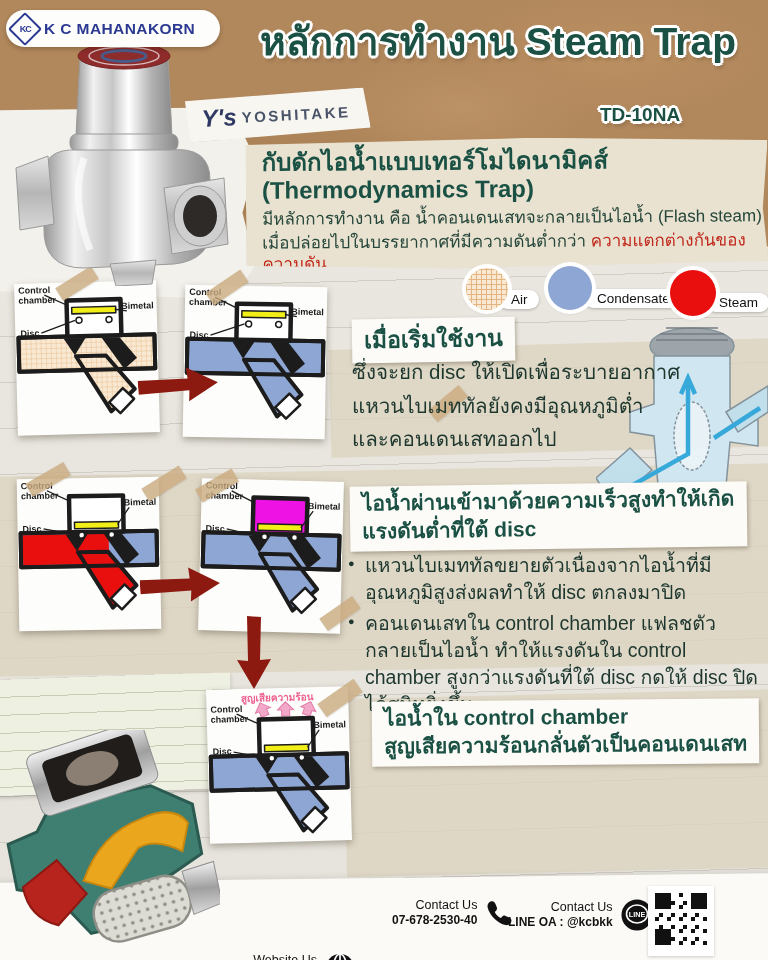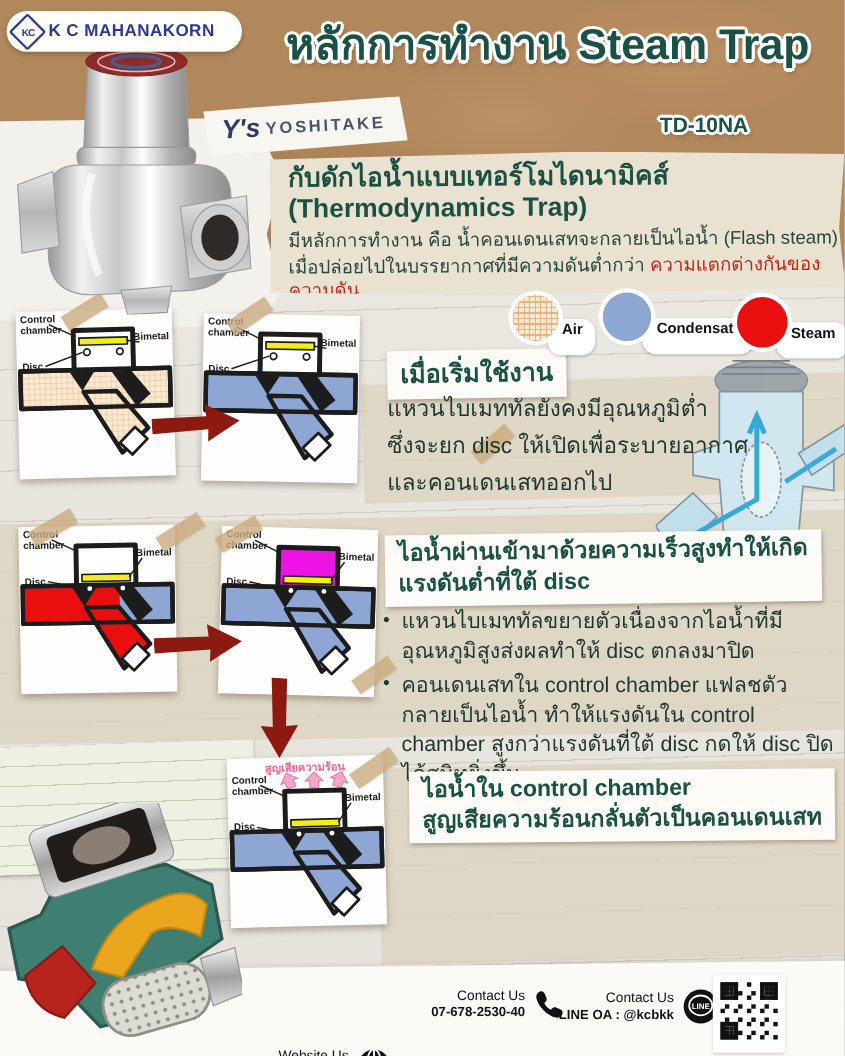--- a/index.html
+++ b/index.html
@@ -50,21 +50,21 @@
     left:246px;top:138px;width:522px;height:130px;background:#e9e2d0;
     clip-path:polygon(0 4%,55% 0,100% 3%,99% 55%,100% 96%,40% 100%,0 97%);
     transform:rotate(-.4deg);padding:9px 0 0 16px;box-sizing:border-box;z-index:20;
     box-shadow:0 3px 6px rgba(60,45,25,.25);
   }
   .intro h2{margin:0;font-size:24px;line-height:1.18;color:#1b5144;font-weight:bold;}
   .intro p{margin:3px 0 0 0;font-size:17px;line-height:1.26;color:#25463a;}
   .redtxt{color:#c0271b;}
   
   .lg-circle{border-radius:50%;box-shadow:0 0 0 4px #fff,0 2px 4px rgba(0,0,0,.25);z-index:26;}
-  .lg-pill{background:#fff;border-radius:12px;padding:2px 11px 16px 13px;font-size:13.5px;font-weight:bold;color:#111;z-index:25;box-shadow:0 1px 3px rgba(0,0,0,.25);}
+  .lg-pill{background:#fff;border-radius:12px;padding:2px 11px 2px 13px;font-size:13.5px;font-weight:normal;color:#111;z-index:25;box-shadow:0 1px 3px rgba(0,0,0,.25);}
   
   .band{background:#ddd4bf;opacity:.78;z-index:4;}
   .tape{background:#cbab7f;opacity:.8;z-index:14;box-shadow:0 1px 2px rgba(0,0,0,.15);}
   .notepaper{left:-8px;top:676px;width:240px;height:116px;transform:rotate(-2deg);z-index:3;
     background:repeating-linear-gradient(#eef0e2 0 17px,#c8cdb6 17px 18px);box-shadow:0 2px 4px rgba(0,0,0,.2);}
   
   .tcard{background:#fdfdfb;box-shadow:0 3px 7px rgba(50,40,20,.35);z-index:10;}
   .tcard svg{position:absolute;left:0;top:0;}
   .dlabel{position:absolute;font-size:9px;font-weight:bold;color:#1c1c1c;line-height:1.08;z-index:2;}
   .lab-cc{left:4px;top:3px;width:56px;}
@@ -218,22 +218,22 @@
       <span class="dlabel lab-disc">Disc</span>
       <span class="dlabel lab-bim">Bimetal</span>
     </div>
   <svg class="abs rarrow" style="left:138px;top:366px;transform:rotate(-4deg);" width="82" height="38" viewBox="0 0 82 38">
     <polygon points="0,12 50,13 49,2 80,19 50,36 51,25 0,26" fill="#8d1a11"></polygon>
   </svg>
   <div class="chip abs" style="left:352px;top:318px;font-size:23px;transform:rotate(-1deg);">
     <div>เมื่อเริ่มใช้งาน</div>
   </div>
   <div class="sbody abs" style="left:352px;top:358px;width:340px;font-size:20.5px;line-height:1.35;">
+    <p>ซึ่งจะยก disc ให้เปิดเพื่อระบายอากาศ</p>
     <p>แหวนไบเมททัลยังคงมีอุณหภูมิต่ำ</p>
-    <p>ซึ่งจะยก disc ให้เปิดเพื่อระบายอากาศ</p>
     <p>และคอนเดนเสทออกไป</p>
   </div>
 
   <svg class="abs" style="left:596px;top:316px;z-index:8;opacity:.93;" width="172" height="200" viewBox="0 0 172 200">
     <g stroke="#7e8e98" stroke-width="1.5" fill="#cfe8f4">
       <ellipse cx="96" cy="30" rx="42" ry="18" fill="#9aa2a8"></ellipse>
       <path d="M60,24 L132,24 M64,18 L128,18 M70,12 L122,12" stroke="#6e767c"></path>
       <polygon points="58,40 134,40 134,92 162,104 162,130 134,126 130,170 62,170 58,120 34,116 34,96 58,88"></polygon>
       <polygon points="0,162 34,132 56,154 16,188" fill="#bfe0ee"></polygon>
       <polygon points="130,96 172,70 172,96 142,116" fill="#bfe0ee"></polygon>

